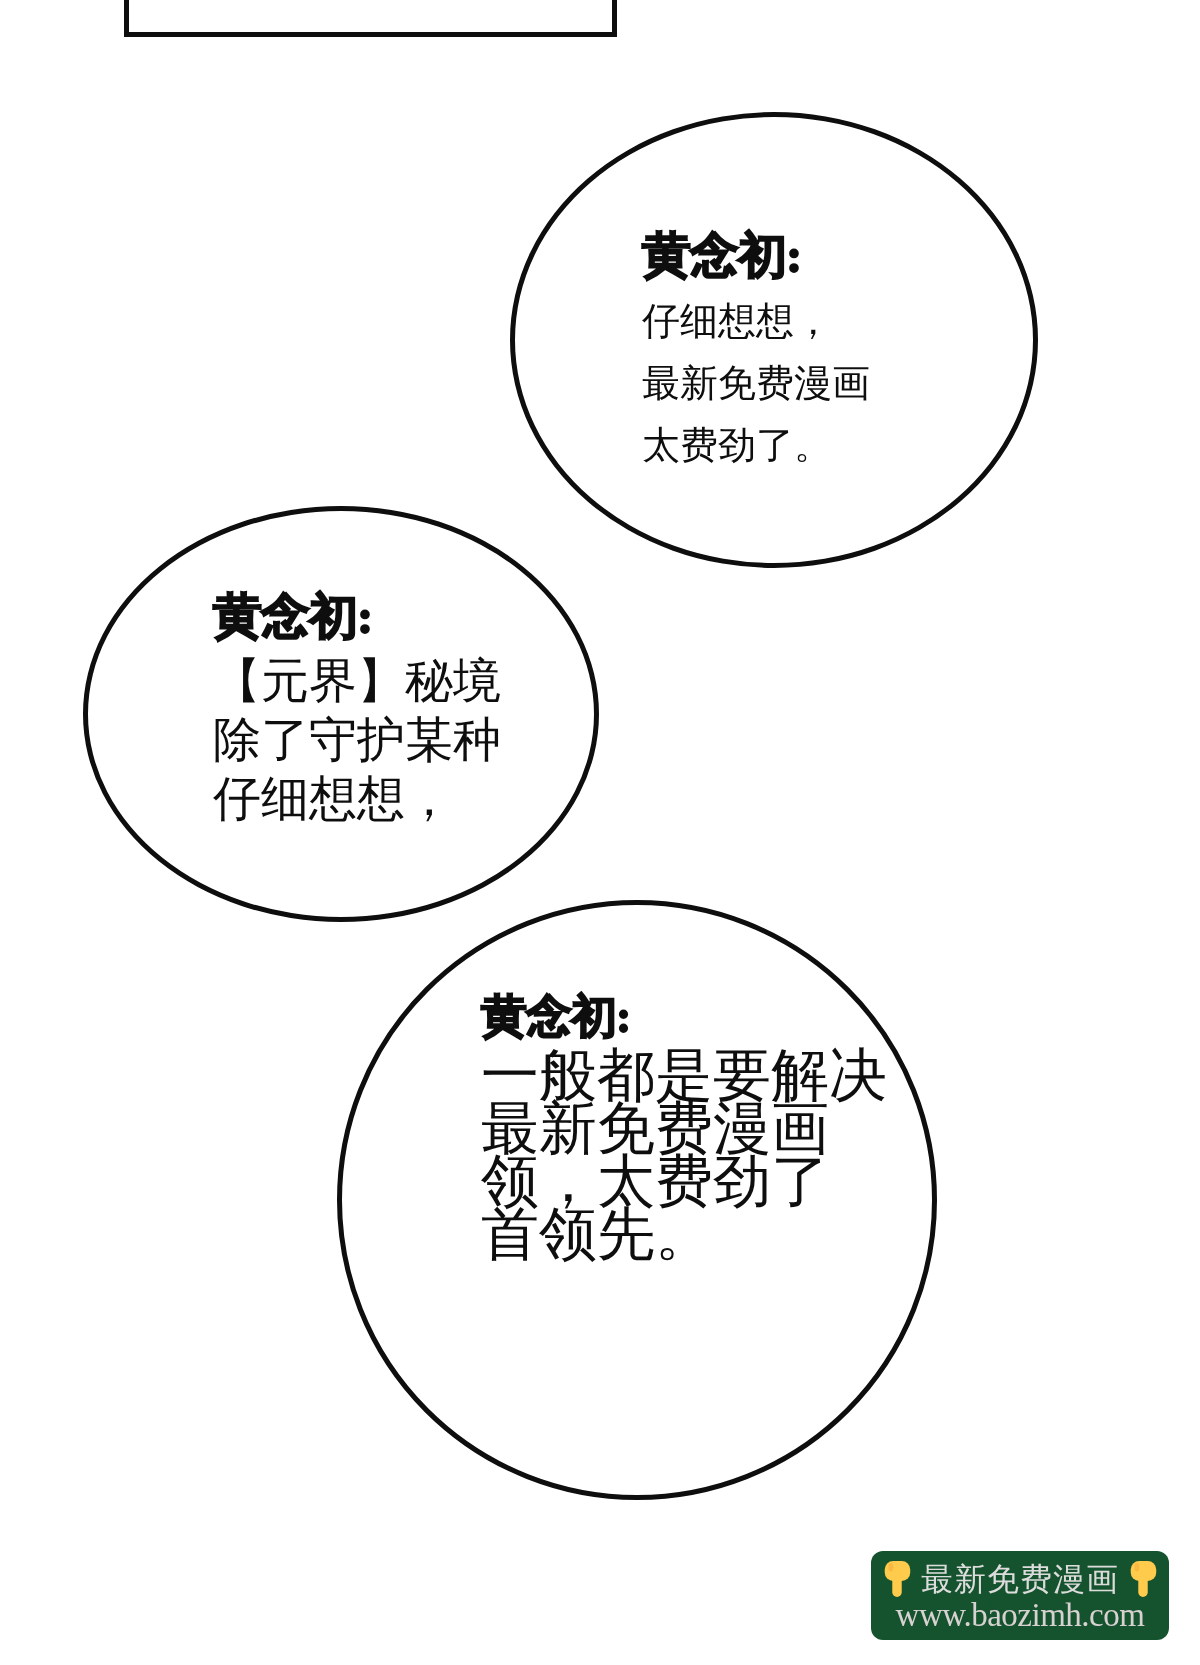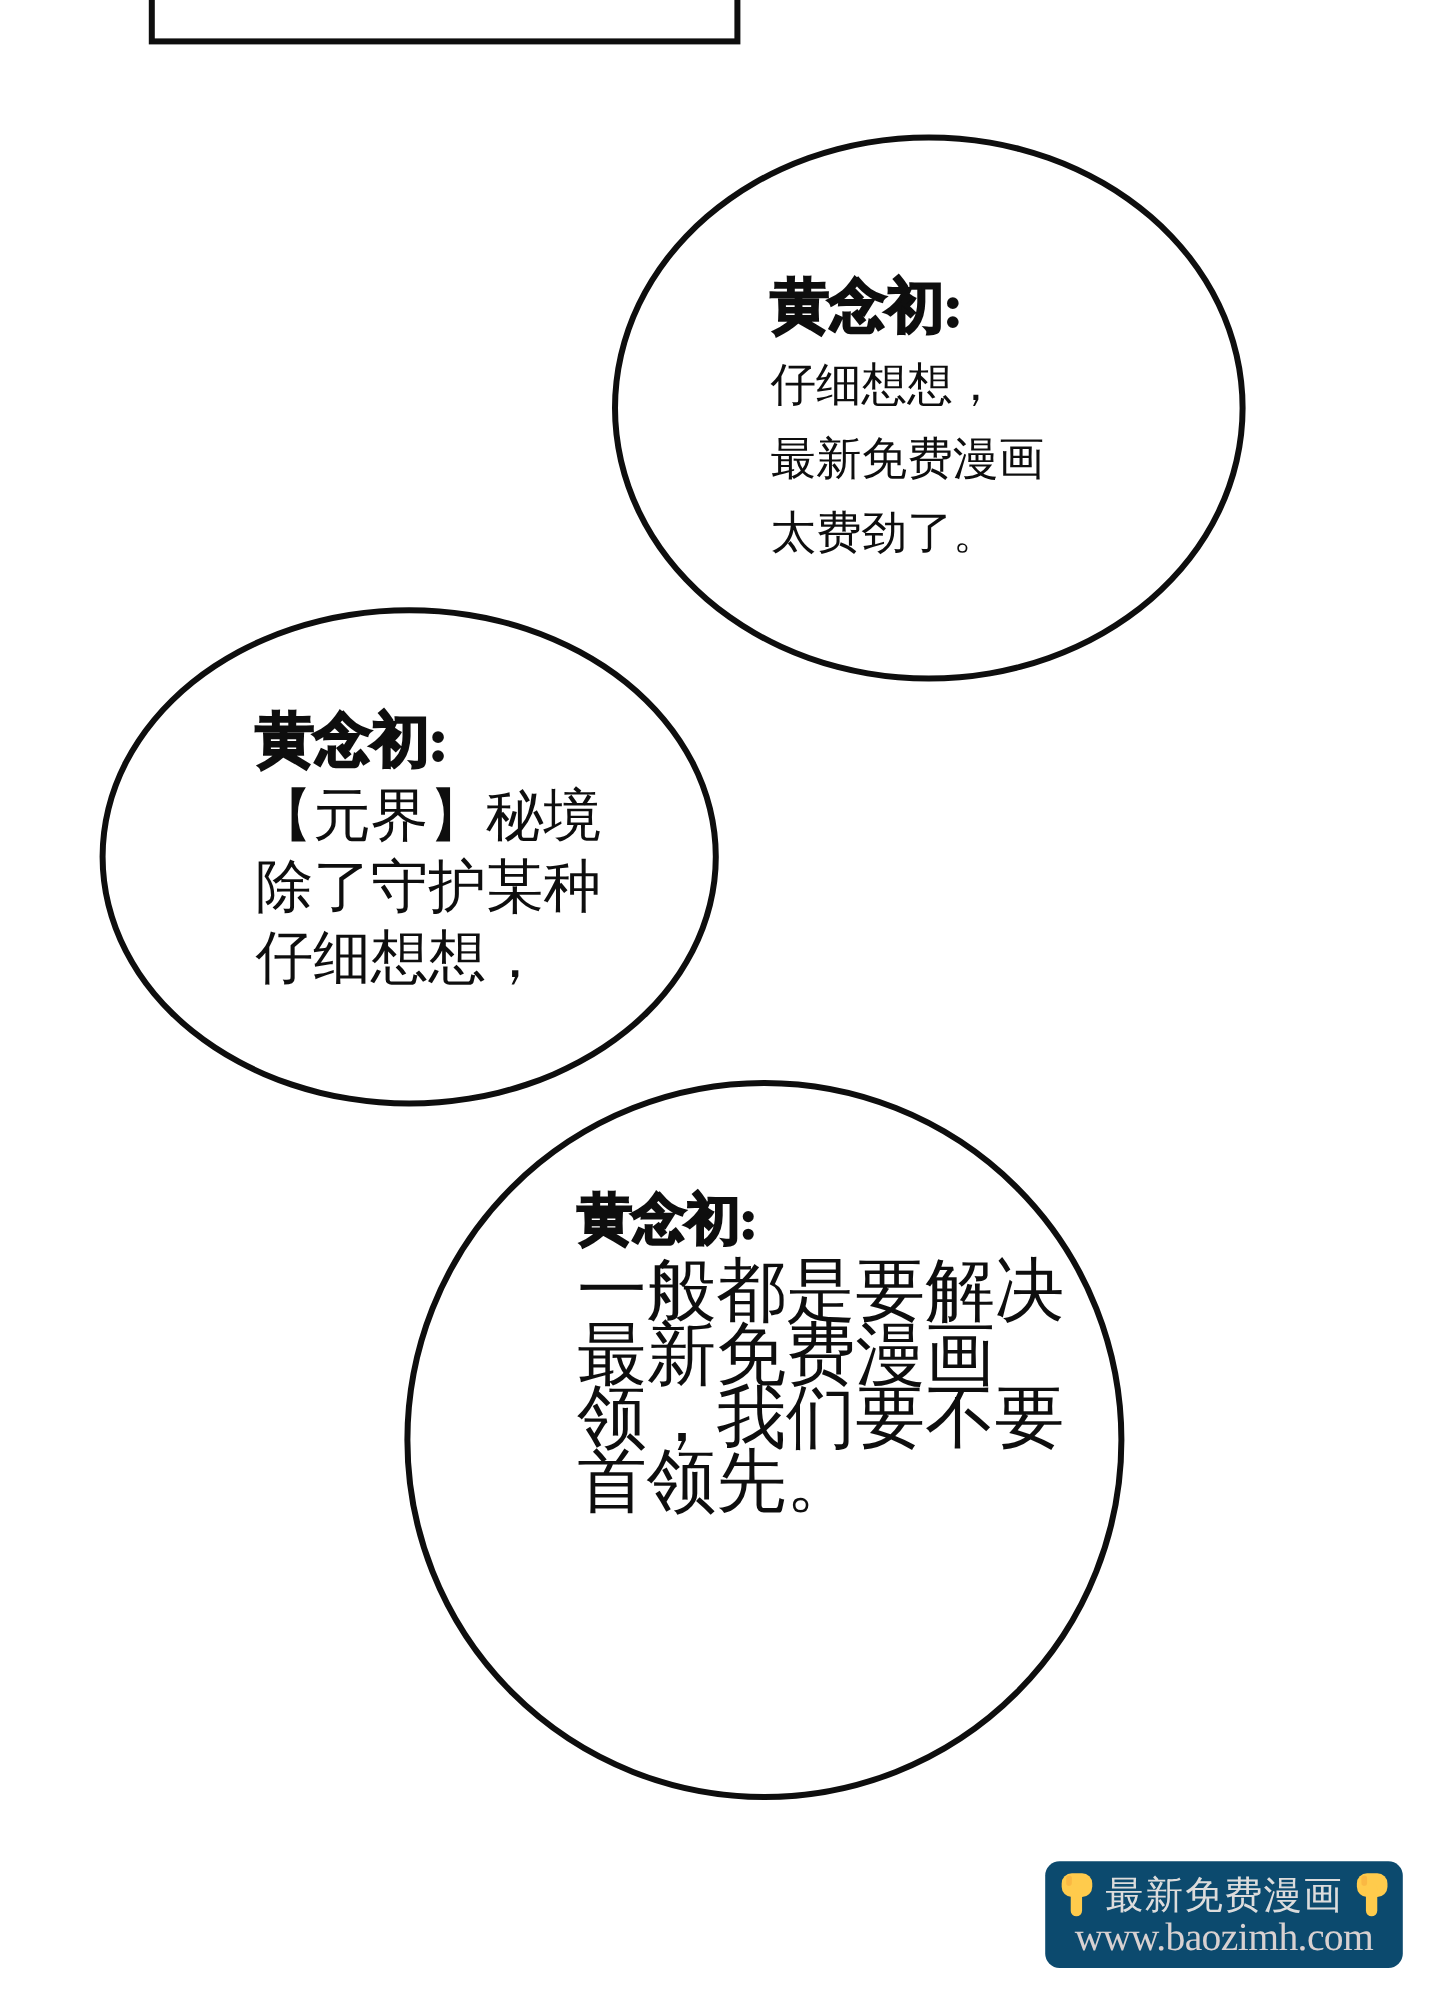--- a/index.html
+++ b/index.html
@@ -55,21 +55,21 @@
   .t1 .line{ font-size:38px; line-height:62px; }
   .t2 .line{ font-size:48px; line-height:59px; }
   .t3 .line{ font-size:58px; line-height:53px; }
 
   
   .watermark{
     position:absolute;
     left:871px; top:1551px;
     width:298px; height:89px;
     box-sizing:border-box;
-    background:#0c4a6e;
+    background:#14532d;
     border-radius:12px;
     display:flex;
     flex-direction:column;
     align-items:center;
     justify-content:center;
     gap:1px;
   }
   .wm-row{
     display:flex;
     align-items:center;
@@ -115,21 +115,21 @@
       <div class="line">除了守护某种</div>
       <div class="line">仔细想想，</div>
     </div>
   </div>
 
   <div class="bubble b3">
     <div class="dialogue t3">
       <div class="speaker">黄念初:</div>
       <div class="line">一般都是要解决</div>
       <div class="line">最新免费漫画</div>
-      <div class="line">领，我们要不要</div>
+      <div class="line">领，太费劲了</div>
       <div class="line">首领先。</div>
     </div>
   </div>
 
   <div class="watermark">
     <div class="wm-row">
       <span class="hand">
         <svg viewBox="0 0 36 40" xmlns="http://www.w3.org/2000/svg">
           <rect x="5" y="1" width="27" height="21" rx="9" fill="#FFCB4C"></rect>
           <rect x="13" y="10" width="10" height="29" rx="5" fill="#FFCB4C"></rect>

